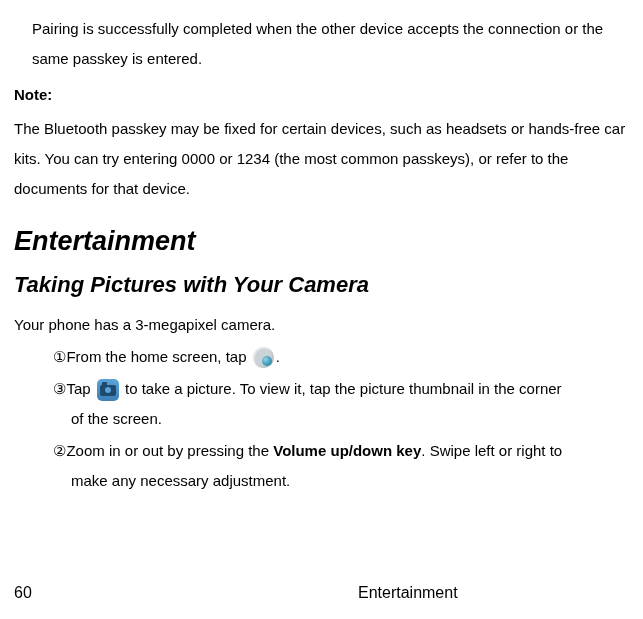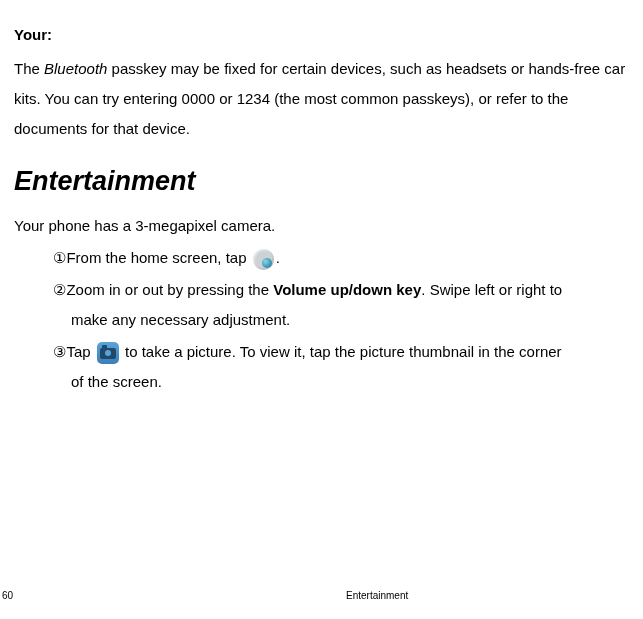--- a/index.html
+++ b/index.html
@@ -25,21 +25,20 @@
       padding-left: 18px;
     }
     .note-label {
       font-weight: bold;
       margin-top: 6px;
     }
     .note-text {
       margin-top: 4px;
     }
     .italic {
-      font-style: italic;
     }
     .bold {
       font-weight: bold;
     }
     h1.section-title {
       font-family: Arial, Helvetica, sans-serif;
       font-style: italic;
       font-weight: bold;
       font-size: 27px;
       margin-top: 20px;
@@ -128,63 +127,65 @@
       left: 5px;
       top: 3px;
       width: 5px;
       height: 4px;
       background: #1e4a6e;
       border-radius: 1px 1px 0 0;
     }
     .footer {
       position: absolute;
       bottom: 18px;
-      left: 2px;
+      left: 14px;
       right: 4px;
       display: flex;
       justify-content: flex-start;
-      font-size: 10px;
+      font-size: 16px;
       line-height: 1;
     }
     .page-num {
       width: 310px;
     }
     .footer-label {
       padding-left: 34px;
     }
   </style>
 </head>
 <body>
 
 <div class="content">
+  <div class="indented">Pairing is successfully completed when the other device accepts the connection or the same passkey is entered.</div>
 
   <div class="note-label">
-    <span class="bold">Your</span><span>:</span>
+    <span class="bold">Note</span><span>:</span>
   </div>
 
   <div class="note-text">
     <span>The </span><span class="italic">Bluetooth</span><span> passkey may be fixed for certain devices, such as headsets or hands-free car kits. You can try entering 0000 or 1234 (the most common passkeys), or refer to the documents for that device.</span>
   </div>
 
   <h1 class="section-title">Entertainment</h1>
 
+  <h2 class="subsection-title">Taking Pictures with Your Camera</h2>
 
   <div class="camera-text">Your phone has a 3-megapixel camera.</div>
 
   <div class="step">
     <span class="circled-num">①</span><span>From the home screen, tap </span><span class="icon-inline camera-app-icon"></span><span>.</span>
   </div>
 
   <div class="step">
-    <span class="circled-num">②</span><span>Zoom in or out by pressing the </span><span class="bold">Volume up/down key</span><span>. Swipe left or right to</span>
-    <div class="step-indent">make any necessary adjustment.</div>
+    <span class="circled-num">③</span><span>Tap </span><span class="icon-inline camera-shutter-icon"><span class="camera-shutter-bump"></span></span><span> to take a picture. To view it, tap the picture thumbnail in the corner</span>
+    <div class="step-indent">of the screen.</div>
   </div>
 
   <div class="step">
-    <span class="circled-num">③</span><span>Tap </span><span class="icon-inline camera-shutter-icon"><span class="camera-shutter-bump"></span></span><span> to take a picture. To view it, tap the picture thumbnail in the corner</span>
-    <div class="step-indent">of the screen.</div>
+    <span class="circled-num">②</span><span>Zoom in or out by pressing the </span><span class="bold">Volume up/down key</span><span>. Swipe left or right to</span>
+    <div class="step-indent">make any necessary adjustment.</div>
   </div>
 </div>
 
 <div class="footer">
   <div class="page-num">60</div>
   <div class="footer-label">Entertainment</div>
 </div>
 
 </body></html>

